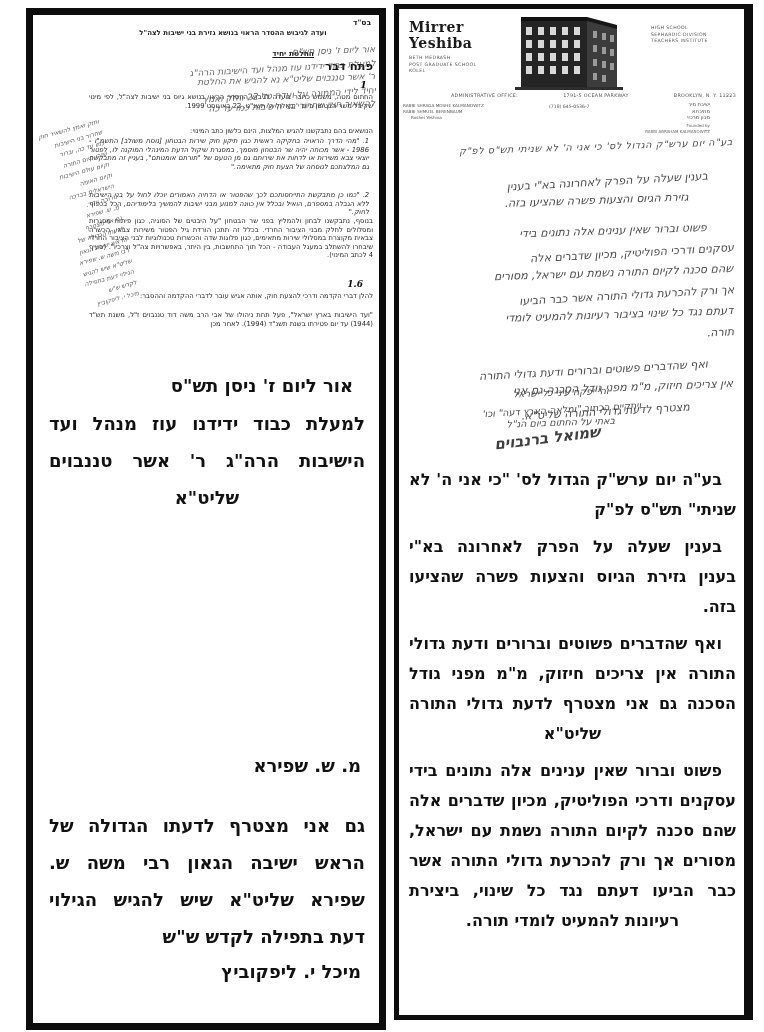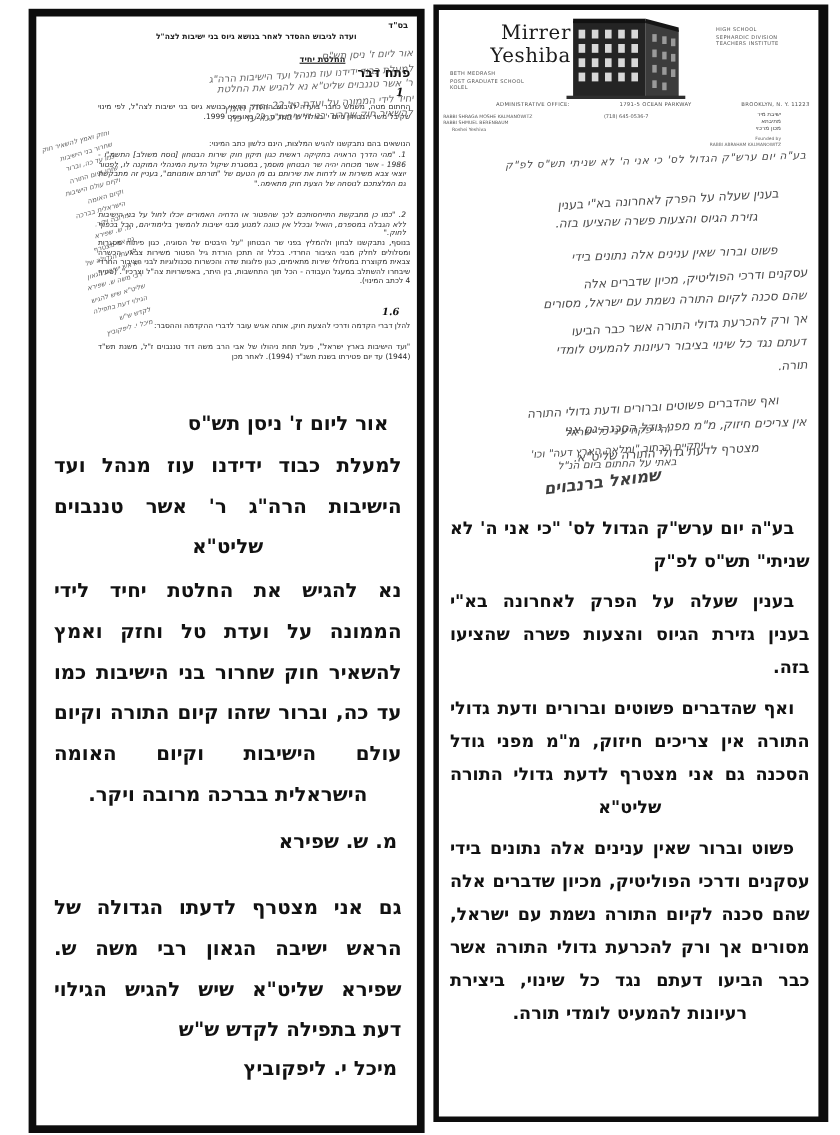--- a/index.html
+++ b/index.html
@@ -34,21 +34,21 @@
   .lp-margin{left:2px;top:115px;width:66px;font-size:6.2px;line-height:11px;transform:rotate(-13deg);transform-origin:left top;opacity:.9;text-align:right;}
   
   .lp-letter{direction:rtl;color:#121212;font-weight:bold;font-size:18px;line-height:37px;left:16px;right:14px;}
   .lp-date{top:352px;right:26px;left:14px;}
   .lp-salut{top:390px;text-align:justify;text-align-last:center;}
   .lp-body{top:504px;text-align:justify;text-align-last:center;}
   .lp-sig1{top:732px;right:18px;left:14px;}
   .lp-addendum{top:792px;text-align:justify;text-align-last:right;}
   .lp-sig2{top:938px;right:18px;left:14px;}
   
-  .bl-title{font-family:"DejaVu Serif",serif;font-weight:normal;color:#1a1a1a;font-size:18px;letter-spacing:.5px;text-align:right;}
+  .bl-title{font-family:"DejaVu Serif",serif;font-weight:bold;color:#1a1a1a;font-size:14px;letter-spacing:.5px;}
   .rp-lh-left{left:10px;top:10px;width:110px;}
   .rp-lh-right{left:238px;top:12px;width:108px;}
   .lh-sub{margin-top:4px;font-size:4.6px;line-height:6.5px;color:#555;letter-spacing:.4px;}
   .rp-building{left:110px;top:4px;}
   .rp-addr{left:52px;right:8px;top:84px;display:flex;justify-content:space-between;font-size:4.8px;color:#4e4e4e;letter-spacing:.3px;}
   .rp-rabbis{left:4px;top:94px;font-size:4.2px;line-height:5.8px;color:#555;}
   .rp-phone{left:150px;top:95px;font-size:4.6px;color:#555;}
   .rp-heb{right:34px;top:92px;font-size:5.2px;line-height:6.6px;color:#444;text-align:right;direction:rtl;}
   .rp-founded{right:34px;top:114px;font-size:4px;line-height:5.5px;color:#666;text-align:right;}
   
@@ -62,21 +62,21 @@
   
   .rp-typed{direction:rtl;left:10px;right:8px;top:456px;color:#121212;font-weight:bold;font-size:16px;line-height:30px;}
   .rp-typed p{margin:0 0 7px;text-align:justify;text-align-last:right;text-indent:14px;}
   .rp-typed p.lastc{text-align-last:center;}
 </style>
 </head>
 <body>
 
 <div class="page" id="leftPage">
   <div class="abs lp-bsd hsmall">בס"ד</div>
-  <div class="abs lp-committee hsmall">ועדה לגיבוש ההסדר לאחר בנושא גיוס בני ישיבות לצה"ל</div>
+  <div class="abs lp-committee hsmall">ועדה לגיבוש ההסדר הראוי בנושא גזירת בני ישיבות לצה"ל</div>
   <div class="abs lp-decision hsmall">החלטת יחיד</div>
   <div class="abs lp-foreword">פתח דבר</div>
   <div class="abs lp-sec1">1</div>
 
   <div class="abs lp-para lp-p1">החתום מטה, משמש כחבר בועדה לגיבוש ההסדר הראוי בנושא גיוס בני ישיבות לצה"ל, לפי מינוי שקיבל משר הבטחון ביום י' באלול ה' תשנ"ט, 22 באוגוסט 1999.</div>
   <div class="abs lp-para lp-p2">הנושאים בהם נתבקשנו להגיש המלצות, הינם כלשון כתב המינוי:</div>
   <div class="abs lp-quote lp-q1">1. "מהי הדרך הראויה בחקיקה ראשית כגון תיקון חוק שירות הבטחון [נוסח משולב] התשמ"ו - 1986 - אשר מכוחה יהיה שר הבטחון מוסמך, במסגרת שיקול הדעת המינהלי המוקנה לו, לפטור יוצאי צבא משירות או לדחות את שירותם גם מן הטעם של "תורתם אומנותם", בעניין זה מתבקשת גם המלצתכם לנוסחה של הצעת חוק מתאימה."</div>
   <div class="abs lp-quote lp-q2">2. "כמו כן מתבקשת התייחסותכם לכך שהפטור או הדחיה האמורים יוכלו לחול על בני הישיבות ללא הגבלה במספרם, הואיל ובכלל אין כוונה למנוע מבני ישיבות להמשיך בלימודיהם, הכל בכפוף לחוק."</div>
   <div class="abs lp-para lp-p3">בנוסף, נתבקשנו לבחון ולהמליץ בפני שר הבטחון "על היבטים של הסוגיה, כגון פיתוח מסגרות ומסלולים לחלק מבני הציבור החרדי. בכלל זה תתכן הורדת גיל הפטור משירות צבאי, הכשרה צבאית מקוצרת במסלולי שירות מתאימים, כגון פלוגות שדה והכשרות טכנולוגיות לבני הציבור החרדי שיבחרו להשתלב במעגל העבודה - הכל תוך התחשבות, בין היתר, באפשרויות צה"ל וצרכיו". (סעיף 4 לכתב המינוי).</div>
   <div class="abs lp-sec11">1.6</div>
@@ -106,21 +106,20 @@
     <div>הראש ישיבה הגאון</div>
     <div>רבי משה ש. שפירא</div>
     <div>שליט"א שיש להגיש</div>
     <div>הגילוי דעת בתפילה</div>
     <div>לקדש ש"ש</div>
     <div>מיכל י. ליפקוביץ</div>
   </div>
 
   <div class="abs lp-letter lp-date">אור ליום ז' ניסן תש"ס</div>
   <div class="abs lp-letter lp-salut">למעלת כבוד ידידנו עוז מנהל ועד הישיבות הרה"ג ר' אשר טננבוים שליט"א</div>
-  <div class="abs lp-letter lp-body">נא להגיש את החלטת יחיד לידי הממונה על ועדת טל וחזק ואמץ להשאיר חוק שחרור בני הישיבות כמו עד כה, וברור שזהו קיום התורה וקיום עולם הישיבות וקיום האומה הישראלית בברכה מרובה ויקר.</div>
   <div class="abs lp-letter lp-sig1">מ. ש. שפירא</div>
   <div class="abs lp-letter lp-addendum">גם אני מצטרף לדעתו הגדולה של הראש ישיבה הגאון רבי משה ש. שפירא שליט"א שיש להגיש הגילוי דעת בתפילה לקדש ש"ש</div>
   <div class="abs lp-letter lp-sig2">מיכל י. ליפקוביץ</div>
 </div>
 
 <div class="page" id="rightPage">
 
   <div class="abs rp-lh-left">
     <div class="bl-title">Mirrer Yeshiba</div>
     <div class="lh-sub">

